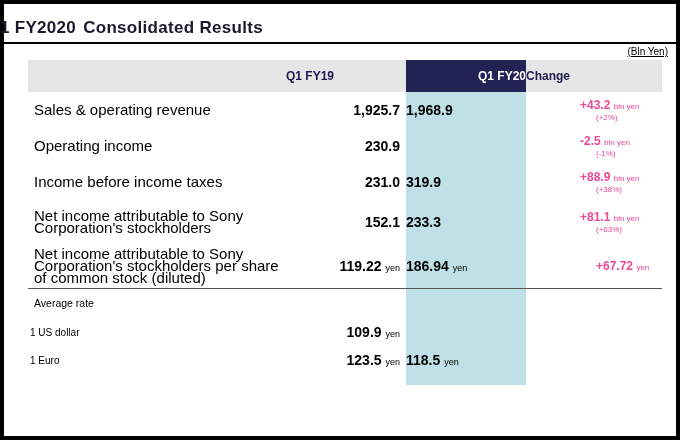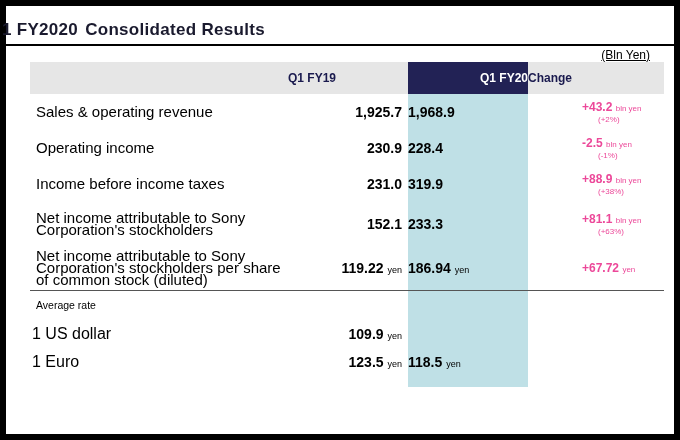--- a/index.html
+++ b/index.html
@@ -12,21 +12,21 @@
     background: #ffffff;
     font-family: "Liberation Sans", sans-serif;
     color: #000000;
     overflow: hidden;
   }
   .slide {
     position: relative;
     width: 680px;
     height: 440px;
     box-sizing: border-box;
-    border: 6px solid #000000;
+    border: 4px solid #000000;
     background: #ffffff;
   }
   .title {
     position: absolute;
     left: -4px;
     top: 14px;
     font-size: 17px;
     font-weight: bold;
     letter-spacing: 0.3px;
     color: #1a1a2e;
@@ -39,23 +39,23 @@
   .title-rule {
     position: absolute;
     left: 0px;
     top: 38px;
     width: 679px;
     height: 2px;
     background: #000000;
   }
   .unit-note {
     position: absolute;
-    right: 24px;
+    right: 8px;
     top: 42px;
-    font-size: 12px;
+    font-size: 10px;
     color: #000000;
     text-decoration: underline;
   }
   .table {
     position: absolute;
     left: 24px;
     top: 56px;
     width: 634px;
   }
   
@@ -192,20 +192,21 @@
   .change .ch-pct {
     display: block;
     font-size: 8px;
     font-weight: normal;
     text-align: left;
     padding-left: 16px;
     margin-top: 1px;
   }
   .change.plain {
     font-size: 12px;
+    margin-left: 16px;
   }
   .divider {
     position: absolute;
     left: 0;
     width: 634px;
     height: 1px;
     background: #555555;
   }
   .avg-label {
     position: absolute;
@@ -213,21 +214,21 @@
     top: 50%;
     transform: translateY(-50%);
     font-size: 10.5px;
     color: #000000;
   }
   .rate-label {
     position: absolute;
     left: 2px;
     top: 50%;
     transform: translateY(-50%);
-    font-size: 16px;
+    font-size: 10px;
     color: #000000;
     text-align: right;
   }
 </style>
 </head>
 <body>
 
 <div class="slide">
 
   <div class="title">
@@ -257,21 +258,20 @@
         <div class="change">
           <span>+43.2</span>
           <span class="ch-unit">bln yen</span>
           <span class="ch-pct">(+2%)</span>
         </div>
       </div>
 
       <div class="row">
         <div class="label">Operating income</div>
         <div class="val19"><span>230.9</span></div>
-        <div class="val20"><span>228.4</span></div>
         <div class="change">
           <span>-2.5</span>
           <span class="ch-unit">bln yen</span>
           <span class="ch-pct">(-1%)</span>
         </div>
       </div>
 
       <div class="row">
         <div class="label">Income before income taxes</div>
         <div class="val19"><span>231.0</span></div>

